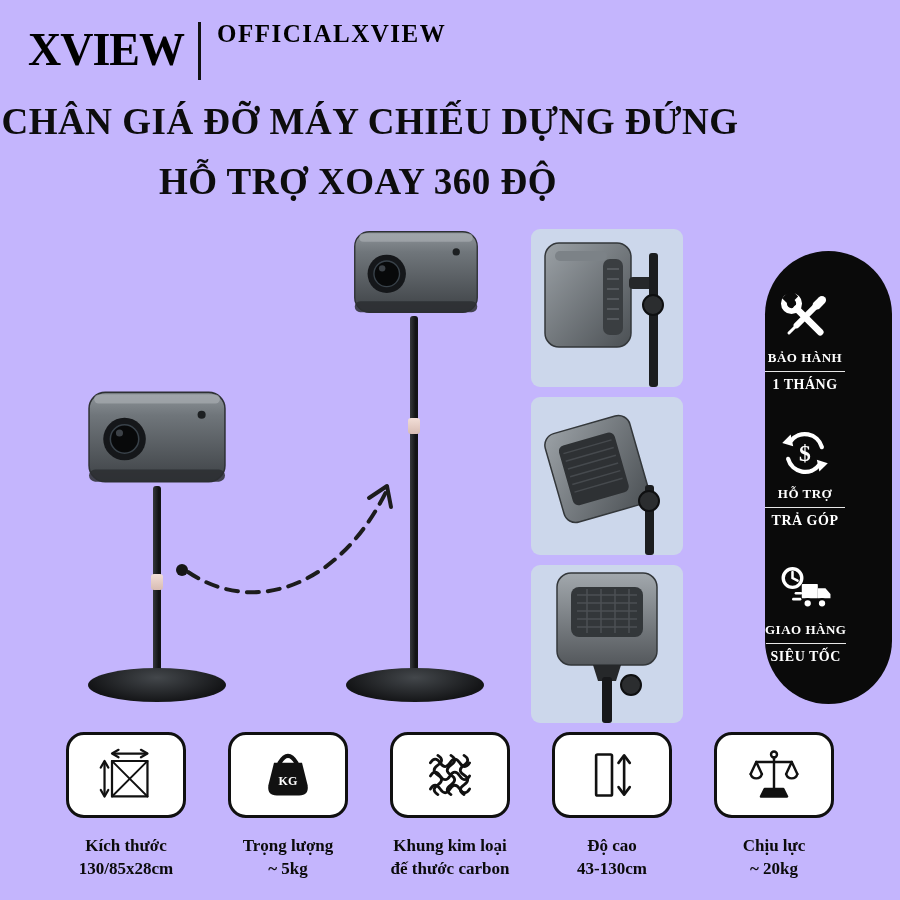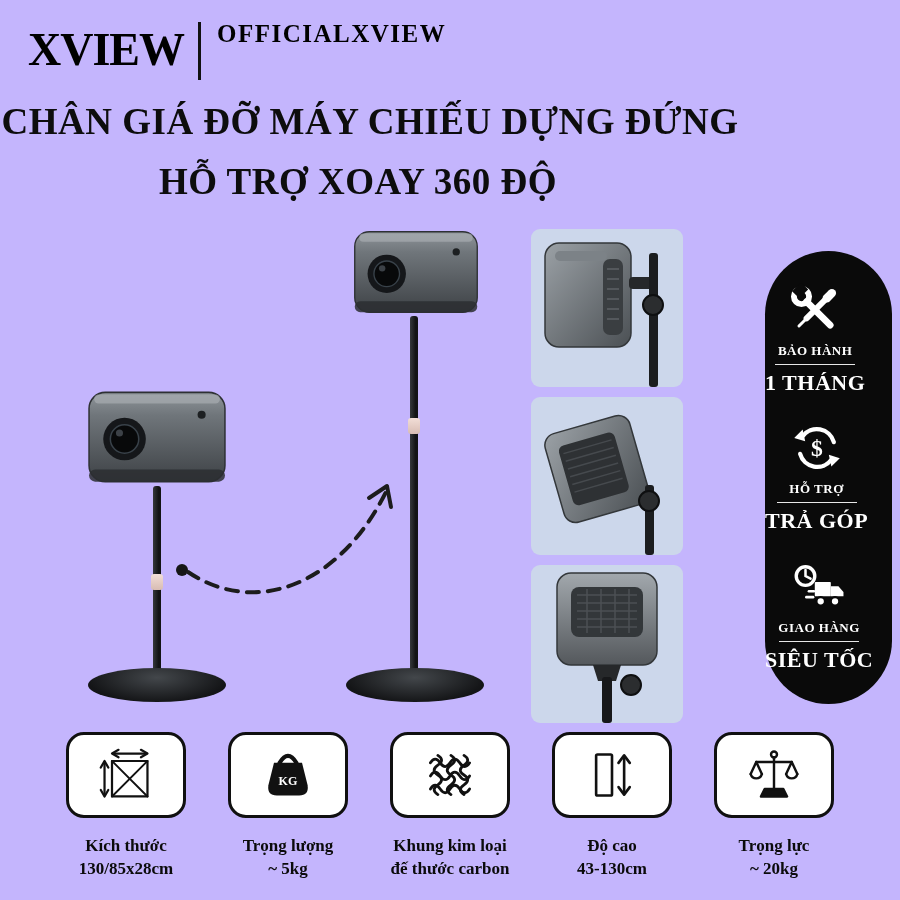--- a/index.html
+++ b/index.html
@@ -26,21 +26,21 @@
   
   .panel{position:absolute;left:531px;width:152px;height:158px;border-radius:9px;overflow:hidden;}
   
   .badge-col{position:absolute;left:765px;top:251px;width:127px;height:453px;border-radius:64px;
              display:flex;flex-direction:column;justify-content:space-evenly;align-items:flex-start;
              padding:6px 0;box-sizing:border-box;}
   .badge{display:flex;flex-direction:column;align-items:center;}
   .badge svg{width:54px;height:54px;}
   .badge-label{color:#fff;font-size:13px;font-weight:700;letter-spacing:.5px;margin-top:6px;}
   .badge-divider{width:80px;height:1px;background:rgba(255,255,255,.9);margin:5px 0;}
-  .badge-value{color:#fff;font-size:22px;font-weight:800;letter-spacing:.5px;}
+  .badge-value{color:#fff;font-size:14px;font-weight:800;letter-spacing:.5px;}
   
   .specs{position:absolute;left:50px;top:732px;width:800px;display:flex;justify-content:space-between;}
   .spec{width:152px;display:flex;flex-direction:column;align-items:center;}
   .spec-card{width:114px;height:80px;border:3px solid #101010;border-radius:18px;
              display:flex;align-items:center;justify-content:center;background:#fff;text-align:center;}
   .spec-card svg{width:56px;height:56px;}
   .spec-label,.spec-value{font-size:17px;font-weight:700;text-align:center;line-height:1.35;color:#0b0b0b;}
   .spec-label{margin-top:17px;}
 </style>
 </head>
@@ -298,18 +298,18 @@
           <circle cx="30" cy="8" r="3.2"></circle>
           <line x1="30" y1="11" x2="30" y2="44"></line>
           <line x1="11" y1="16" x2="49" y2="16"></line>
           <path d="M11 16 l-6 13 m6 -13 l6 13"></path>
           <path d="M5 29 a6.2 6.2 0 0 0 12 0"></path>
           <path d="M49 16 l-6 13 m6 -13 l6 13"></path>
           <path d="M43 29 a6.2 6.2 0 0 0 12 0"></path>
           <path d="M20 45 h20 l4 8 h-28 z" fill="#111"></path>
         </svg>
       </div>
-      <div class="spec-label">Trọng lực</div>
+      <div class="spec-label">Chịu lực</div>
       <div class="spec-value">~ 20kg</div>
     </div>
 
   </div>
 </div>
 
 </body></html>

